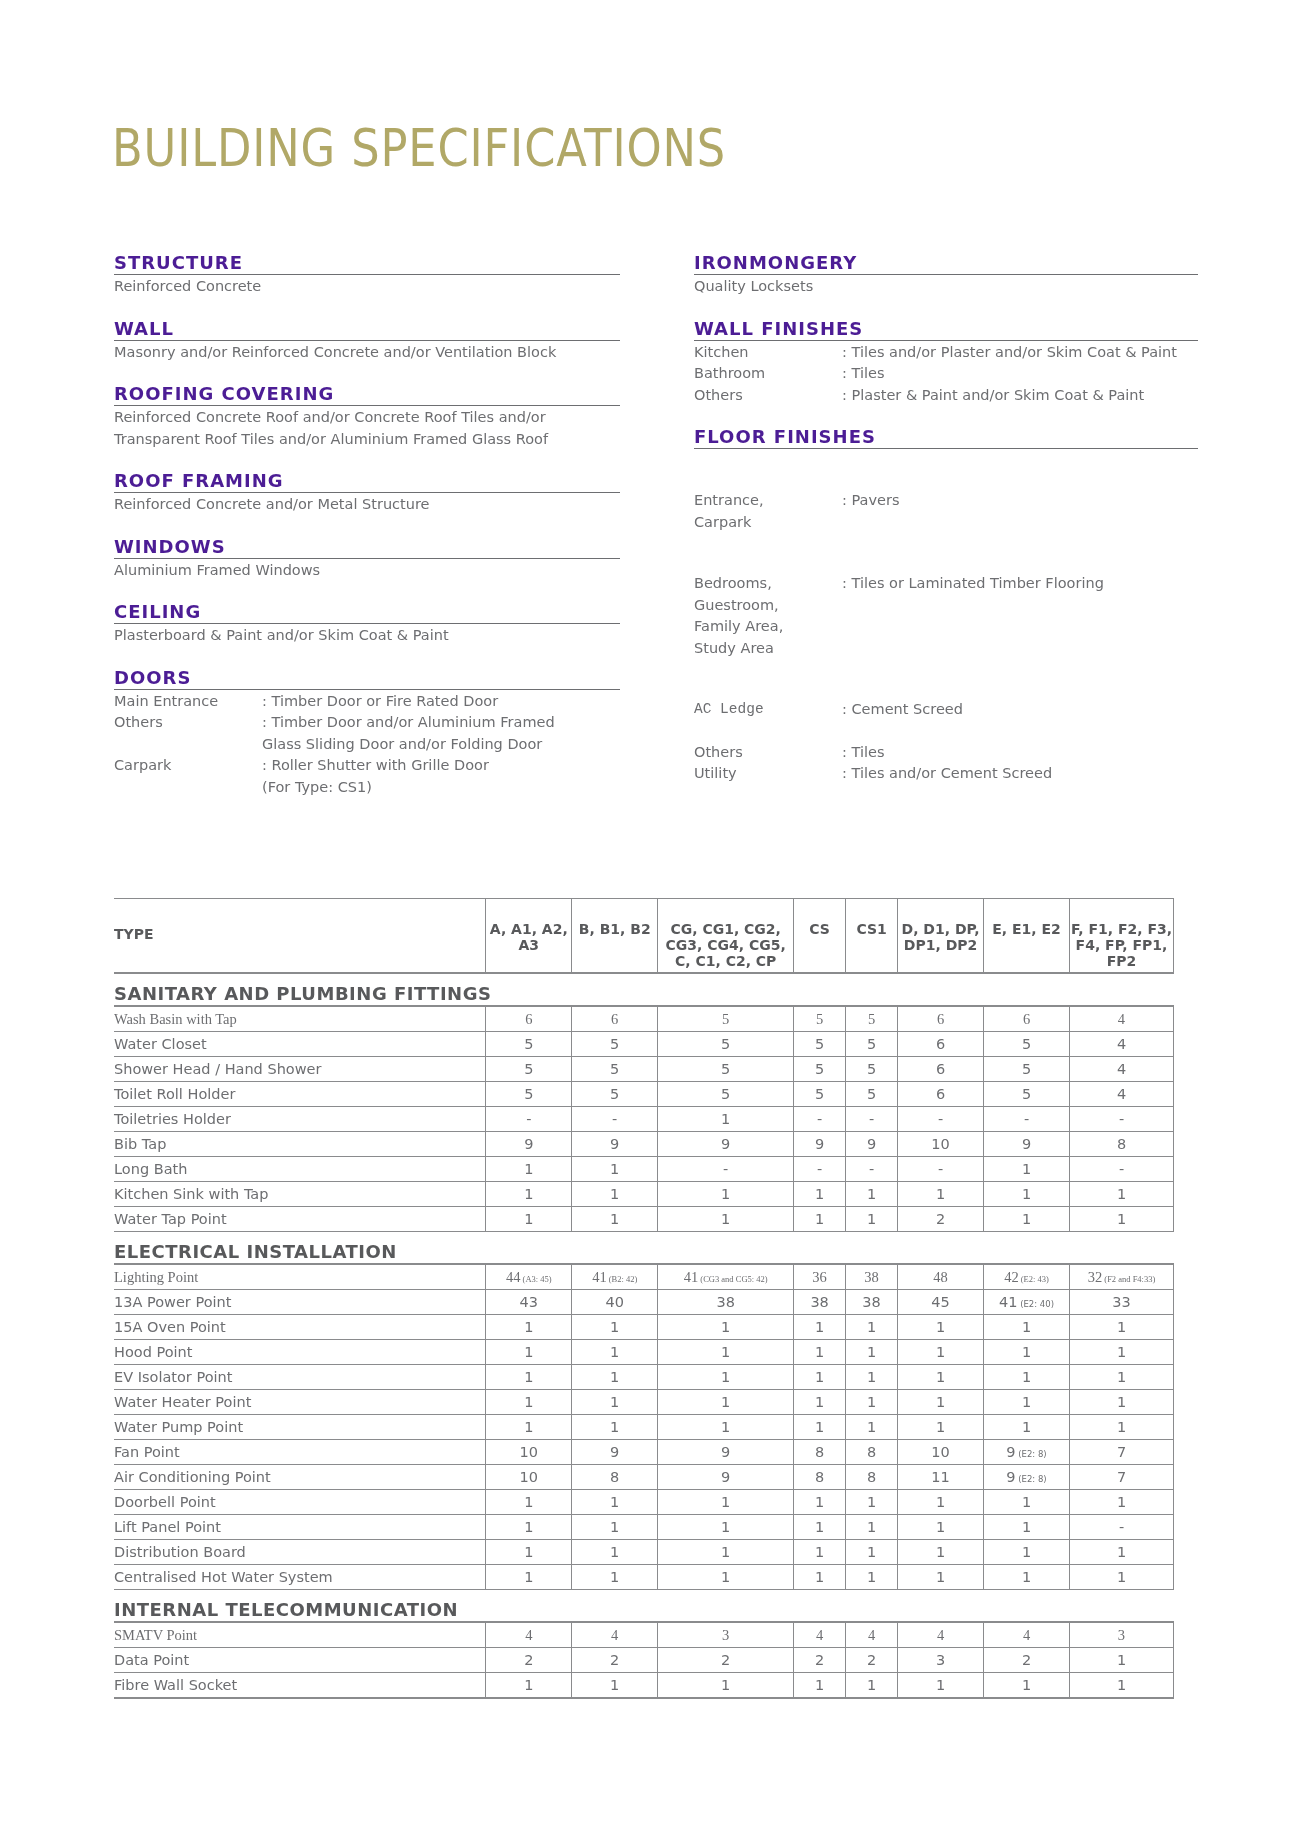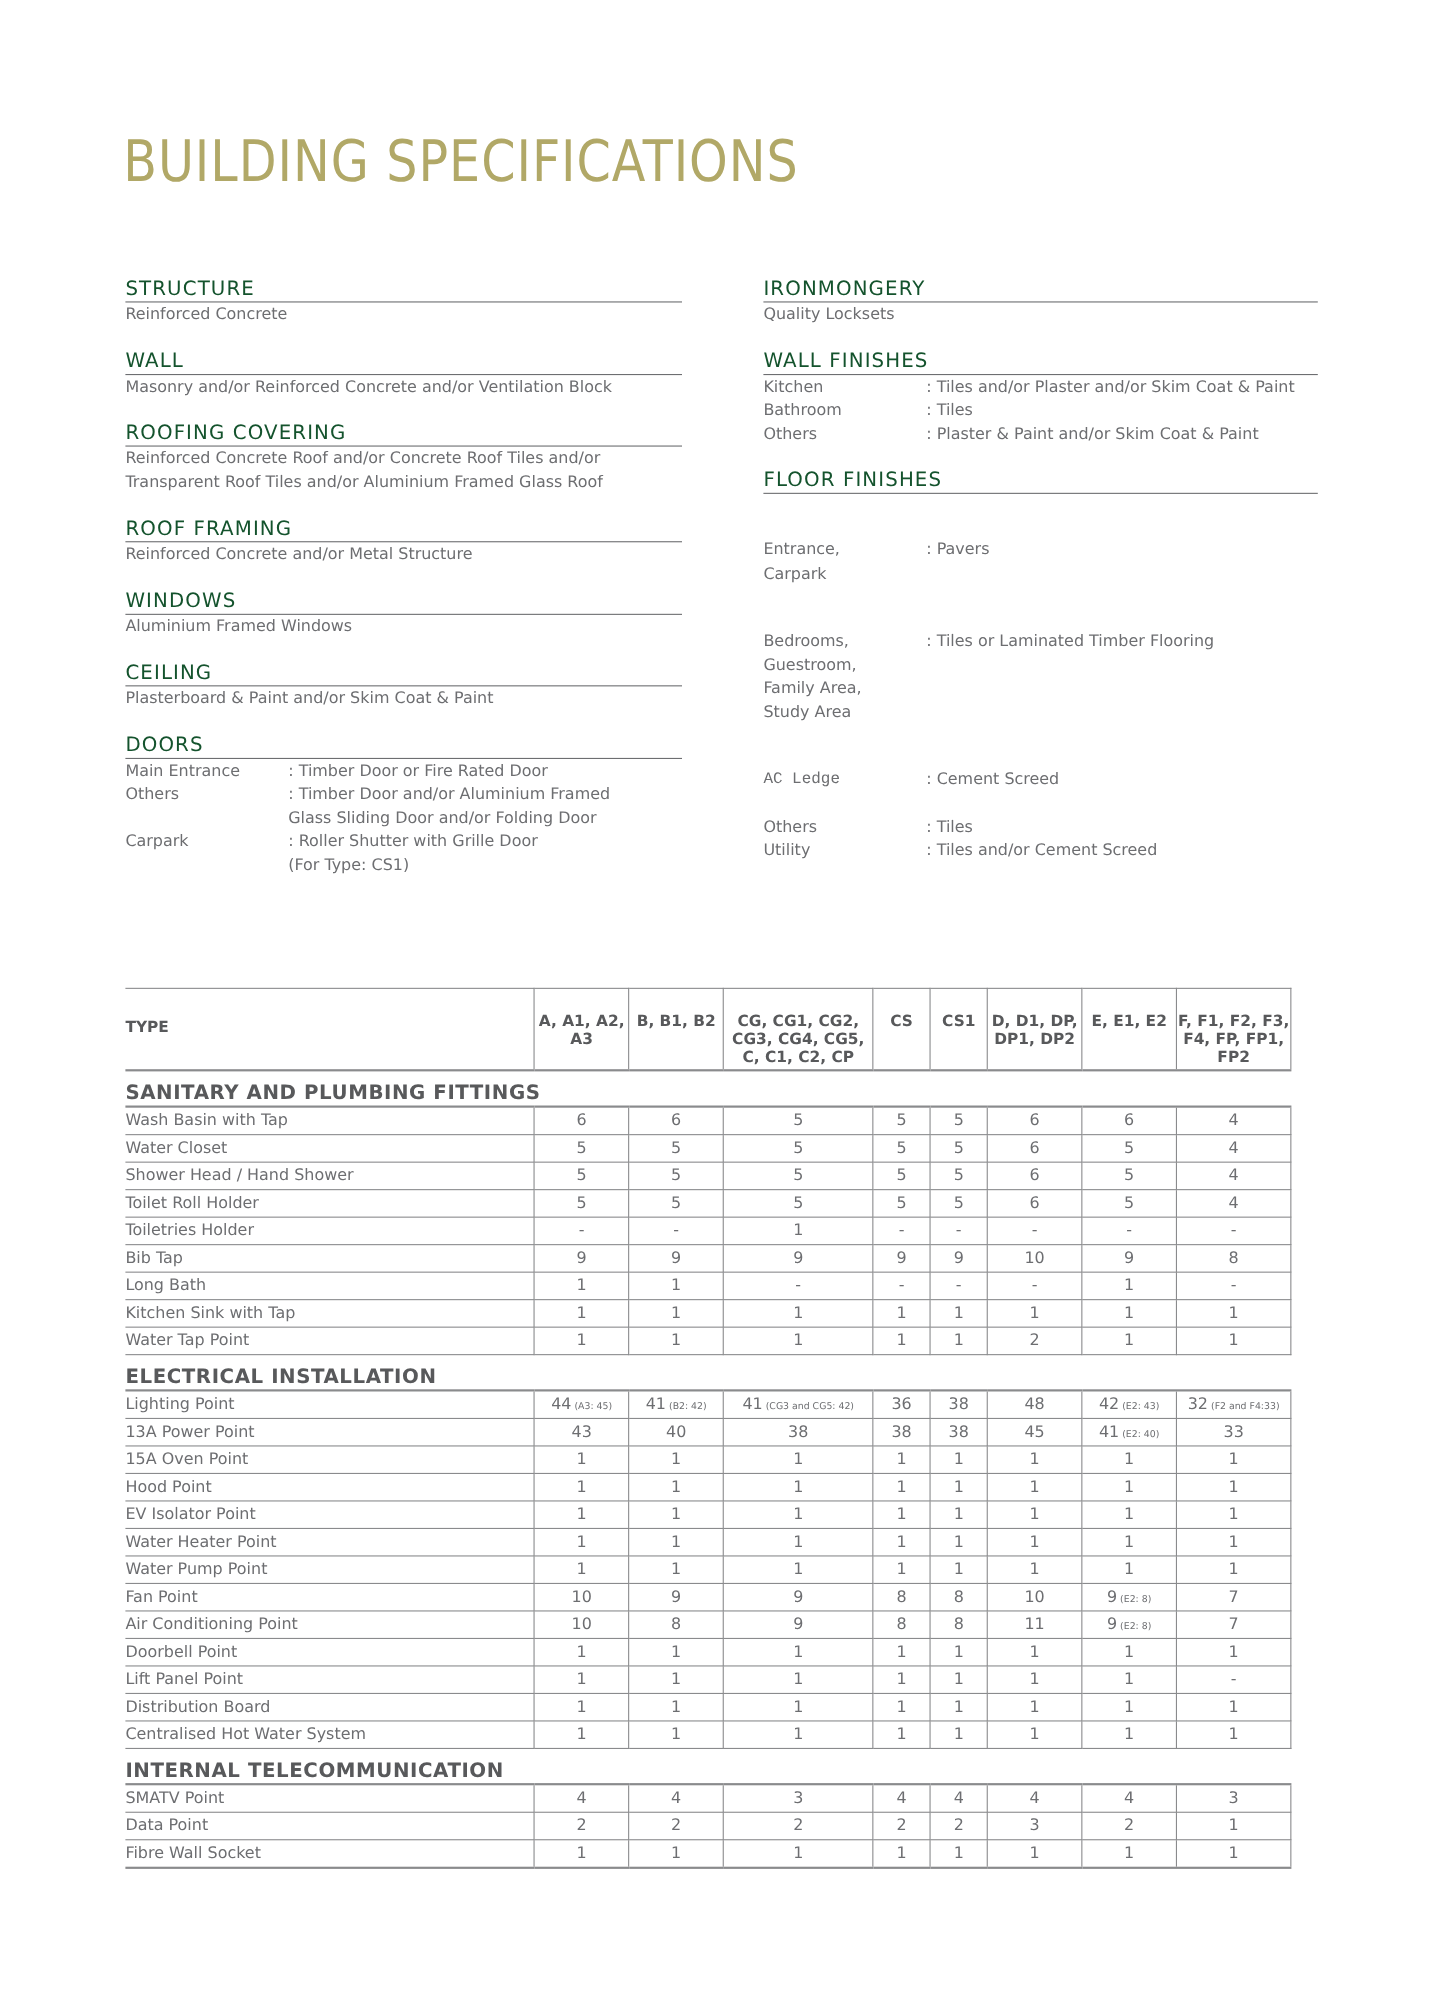--- a/index.html
+++ b/index.html
@@ -2,36 +2,36 @@
 <html><head>
 <meta charset="utf-8">
 <style>
   html, body { margin: 0; padding: 0; background: #ffffff; }
   body { width: 1300px; height: 1831px; position: relative; font-family: "DejaVu Sans", sans-serif; color: #58595b; overflow: hidden; }
   .page-title { position: absolute; left: 112px; top: 122px; font-size: 52px; font-weight: normal; color: #b1a867; letter-spacing: 1px; margin: 0; line-height: 1; font-family: "DejaVu Sans", sans-serif; transform: scaleX(0.86); transform-origin: left top; }
   .col { position: absolute; top: 252px; }
   .col-left { left: 114px; width: 506px; }
   .col-right { left: 694px; width: 504px; }
   .spec { margin-bottom: 20px; }
-  .spec h2 { margin: 0; font-size: 18px; font-weight: normal; color: #14532d; letter-spacing: 1px; line-height: 22px; border-bottom: 1.5px solid #6d6e71; padding-bottom: 0; transform-origin: left; }
+  .spec h2 { margin: 0; font-size: 18px; font-weight: bold; color: #4c1d95; letter-spacing: 1px; line-height: 22px; border-bottom: 1.5px solid #6d6e71; padding-bottom: 0; transform-origin: left; }
   .spec .body { font-size: 14.5px; line-height: 21.5px; color: #6d6e71; padding-top: 1px; }
   .kv { display: flex; }
   .kv .k { flex: 0 0 148px; }
   .col-left .kv .k { flex: 0 0 148px; }
   .kv .v { flex: 1; white-space: pre-line; }
   .kv.gap { margin-bottom: 21px; margin-top: 40px; }
   .tbl { position: absolute; left: 114px; top: 898px; width: 1060px; border-collapse: collapse; font-size: 14.5px; color: #6d6e71; }
   .tbl td, .tbl th { border: 1px solid #8a8b8d; padding: 0; height: 24px; text-align: center; }
   .tbl th { font-weight: bold; font-size: 14px; color: #58595b; vertical-align: top; line-height: 16px; padding-top: 22px; padding-bottom: 3px; }
   .tbl th.type { text-align: left; vertical-align: middle; padding-top: 0; border-left: none; }
   .tbl td.label { text-align: left; border-left: none; padding-left: 0; }
   .tbl td:last-child, .tbl th:last-child { border-right: 1px solid #8a8b8d; }
   .tbl tr.section td { border-left: none; border-right: none; font-size: 18px; font-weight: bold; color: #58595b; letter-spacing: 0.5px; text-align: left; height: 30px; vertical-align: bottom; padding-bottom: 1px; border-top: 1px solid #737373; }
   .tbl tr.header th { border-top: 1.5px solid #8a8b8d; border-bottom: 2px solid #8a8b8d; }
-  .tbl tr.first-after-section td { border-top: 2px solid #8a8b8d; }
+  .tbl tr.first-after-section td { border-top: 2px solid #8a8b8d; font-family: Liberation Serif, serif; }
   .note { font-size: 8.5px; }
   .tbl tr.last td { border-bottom: 2px solid #8a8b8d; }
 </style>
 </head>
 <body>
 
 <h1 class="page-title">BUILDING SPECIFICATIONS</h1>
 
 <div class="col col-left" id="left-col">
     <div class="spec">

